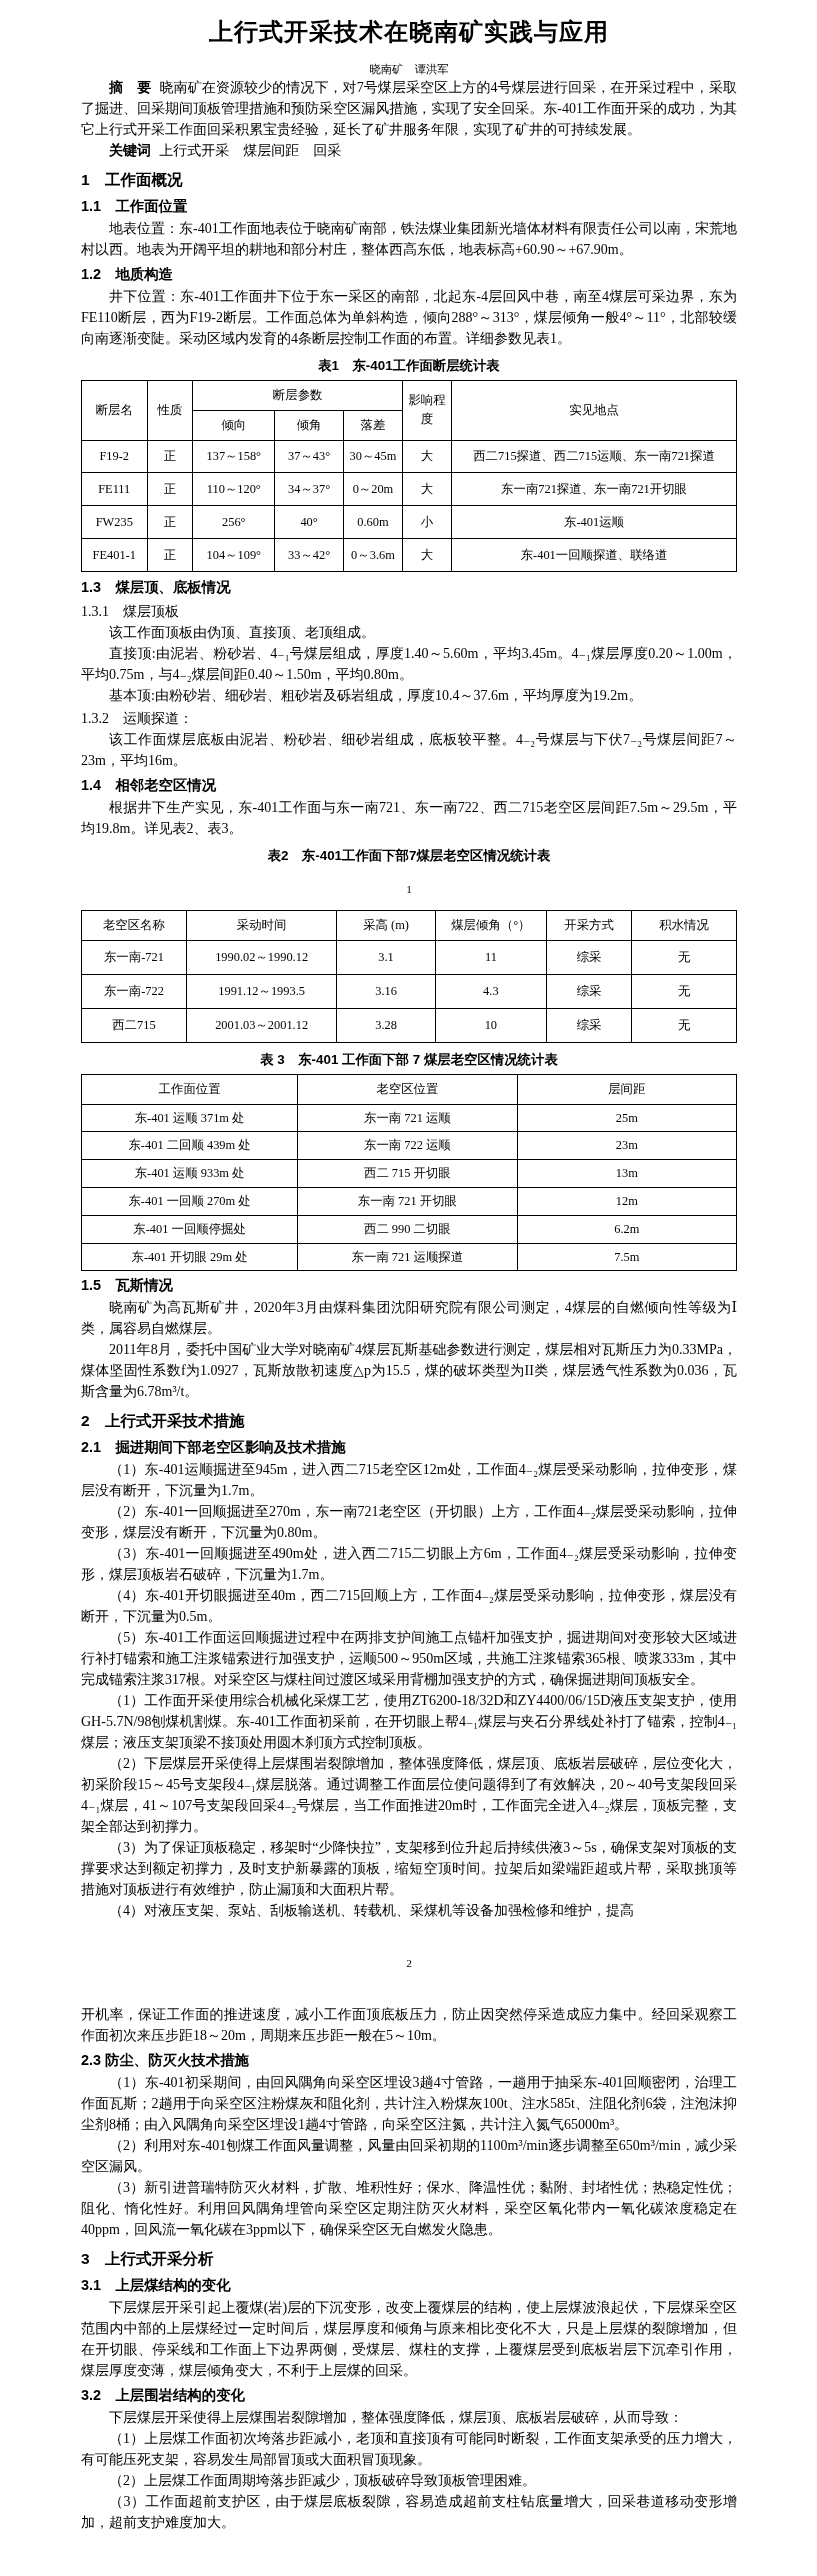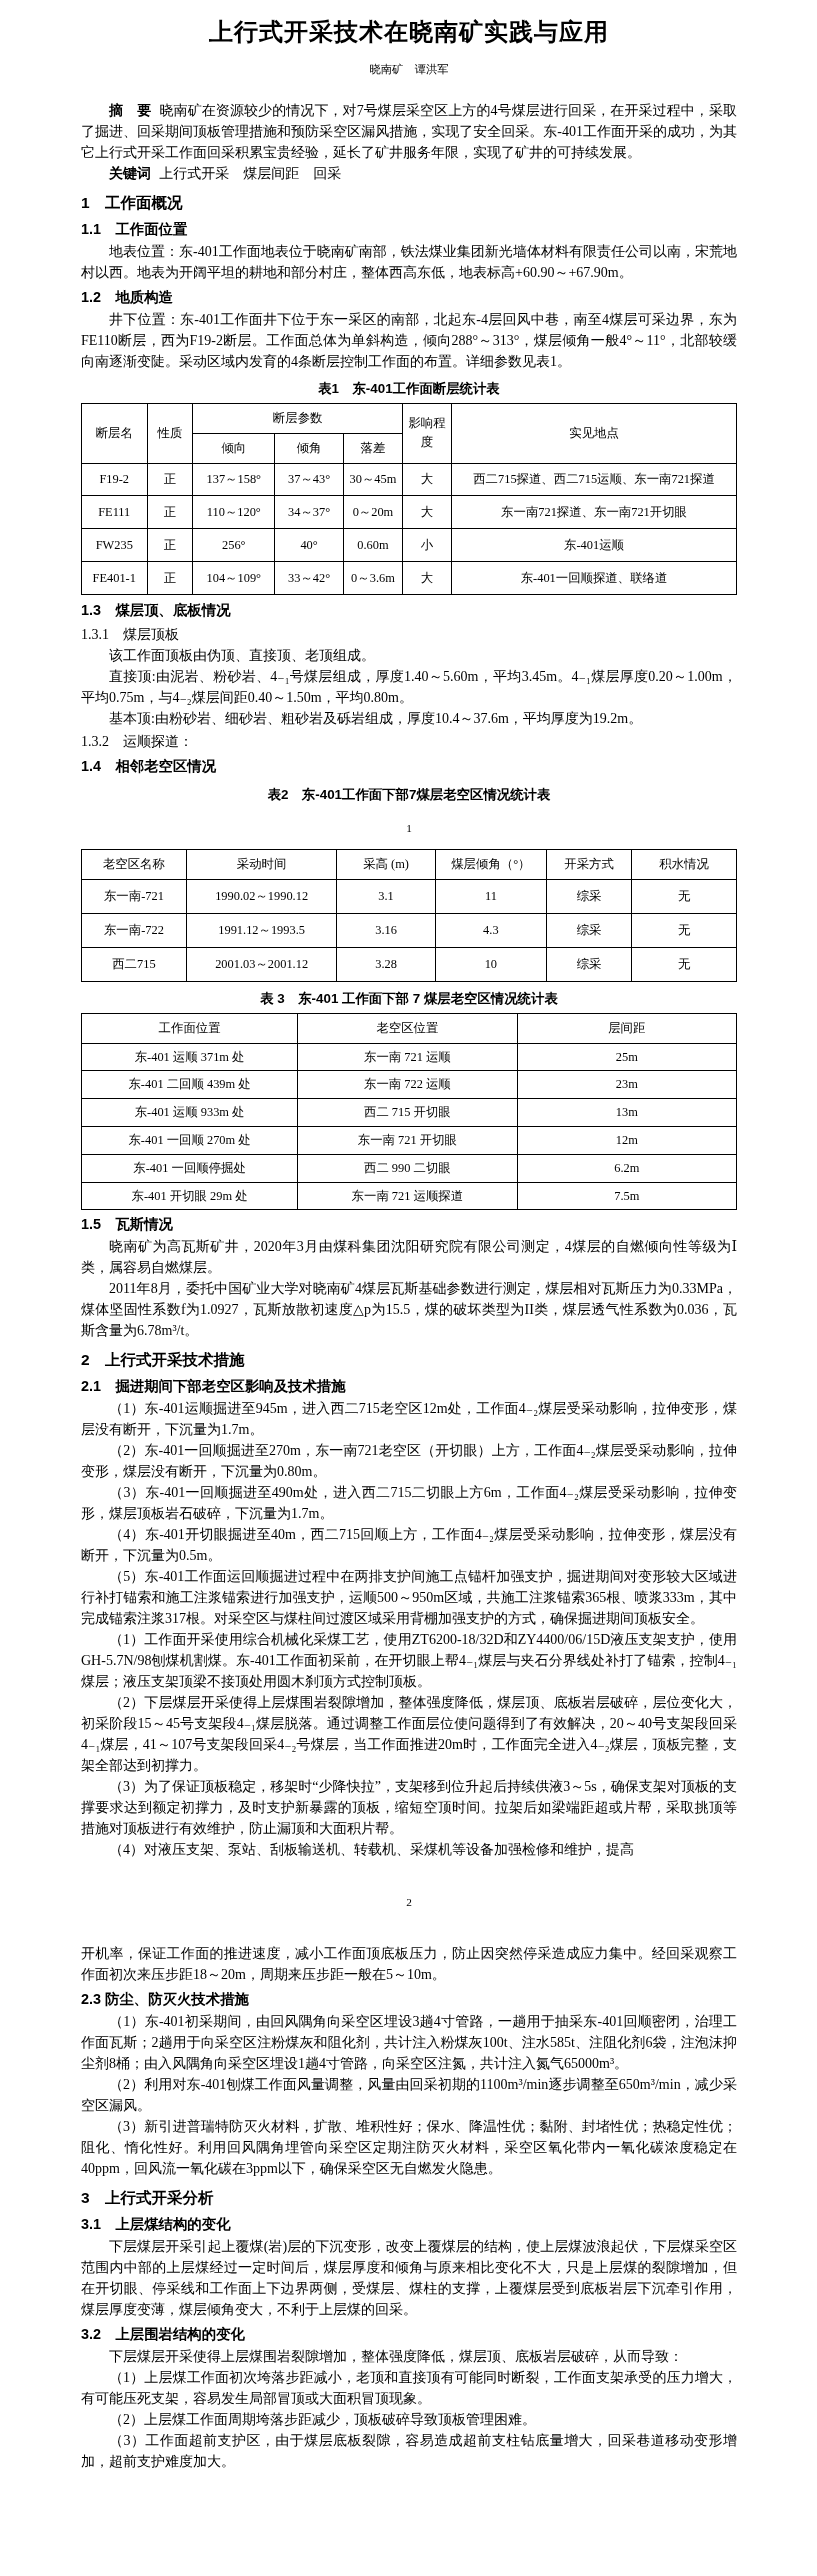--- a/index.html
+++ b/index.html
@@ -48,21 +48,21 @@
 </style>
 </head>
 <body>
 
 <div class="page">
   <div class="content">
 
     <h1 class="doc-title">上行式开采技术在晓南矿实践与应用</h1>
     <div class="byline">晓南矿　谭洪军</div>
 
-    <p class="para indent" style="margin-top:23px;"><b class="lbl">摘　要</b><span>晓南矿在资源较少的情况下，对7号煤层采空区上方的4号煤层进行回采，在开采过程中，采取了掘进、回采期间顶板管理措施和预防采空区漏风措施，实现了安全回采。东-401工作面开采的成功，为其它上行式开采工作面回采积累宝贵经验，延长了矿井服务年限，实现了矿井的可持续发展。</span></p>
+    <p class="para indent" style=""><b class="lbl">摘　要</b><span>晓南矿在资源较少的情况下，对7号煤层采空区上方的4号煤层进行回采，在开采过程中，采取了掘进、回采期间顶板管理措施和预防采空区漏风措施，实现了安全回采。东-401工作面开采的成功，为其它上行式开采工作面回采积累宝贵经验，延长了矿井服务年限，实现了矿井的可持续发展。</span></p>
 
     <p class="para indent"><b class="lbl">关键词</b><span>上行式开采　煤层间距　回采</span></p>
 
     <div class="h1">1　工作面概况</div>
     <div class="h2">1.1　工作面位置</div>
     <p class="para indent">地表位置：东-401工作面地表位于晓南矿南部，铁法煤业集团新光墙体材料有限责任公司以南，宋荒地村以西。地表为开阔平坦的耕地和部分村庄，整体西高东低，地表标高+60.90～+67.90m。</p>
 
     <div class="h2">1.2　地质构造</div>
     <p class="para indent">井下位置：东-401工作面井下位于东一采区的南部，北起东-4层回风中巷，南至4煤层可采边界，东为FE110断层，西为F19-2断层。工作面总体为单斜构造，倾向288°～313°，煤层倾角一般4°～11°，北部较缓向南逐渐变陡。采动区域内发育的4条断层控制工作面的布置。详细参数见表1。</p>
 
@@ -134,22 +134,24 @@
           </tr>
         </tbody>
     </table>
 
     <div class="h2">1.3　煤层顶、底板情况</div>
     <div class="h3">1.3.1　煤层顶板</div>
     <p class="para indent">该工作面顶板由伪顶、直接顶、老顶组成。</p>
     <p class="para indent">直接顶:由泥岩、粉砂岩、4₋₁号煤层组成，厚度1.40～5.60m，平均3.45m。4₋₁煤层厚度0.20～1.00m，平均0.75m，与4₋₂煤层间距0.40～1.50m，平均0.80m。</p>
     <p class="para indent">基本顶:由粉砂岩、细砂岩、粗砂岩及砾岩组成，厚度10.4～37.6m，平均厚度为19.2m。</p>
     <div class="h3">1.3.2　运顺探道：</div>
+    <p class="para indent">该工作面煤层底板由泥岩、粉砂岩、细砂岩组成，底板较平整。4₋₂号煤层与下伏7₋₂号煤层间距7～23m，平均16m。</p>
 
     <div class="h2">1.4　相邻老空区情况</div>
+    <p class="para indent">根据井下生产实见，东-401工作面与东一南721、东一南722、西二715老空区层间距7.5m～29.5m，平均19.8m。详见表2、表3。</p>
 
     <div class="caption">表2　东-401工作面下部7煤层老空区情况统计表</div>
 
     <div class="page-num pn-1">1</div>
 
     <table class="tbl tbl-goaf">
       <colgroup>
         <col style="width:16%">
           <col style="width:23%">
           <col style="width:15%">

